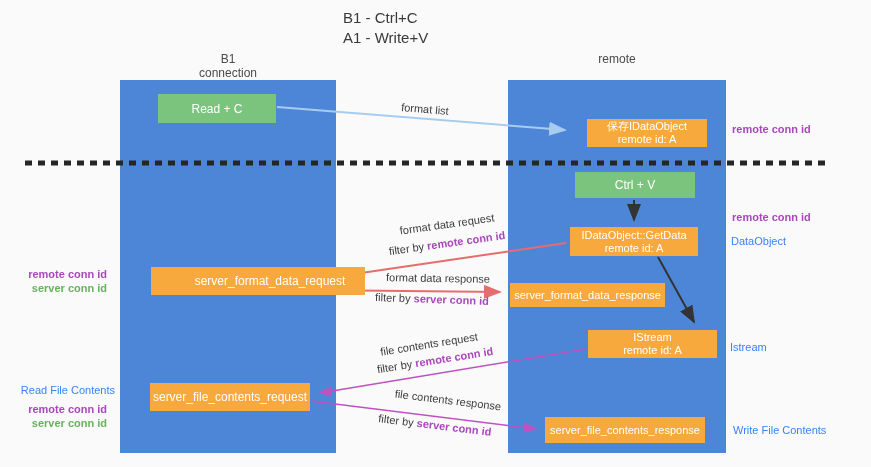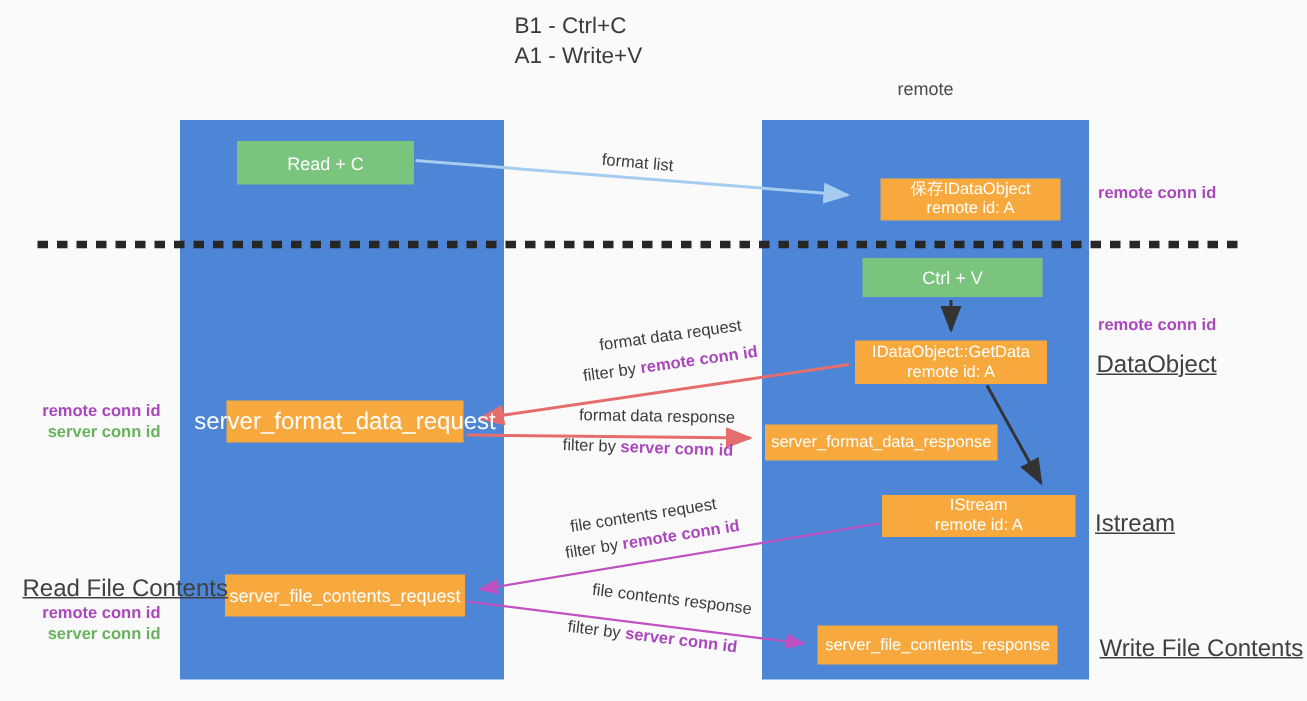--- a/index.html
+++ b/index.html
@@ -11,34 +11,38 @@
   .lane-header{position:absolute;text-align:center;font-size:12px;line-height:14px;color:#4a4a4a;}
   .node{position:absolute;display:flex;flex-direction:column;align-items:center;
         justify-content:center;color:#fff;text-align:center;}
   .node.green{background:#7ac47d;font-size:12px;}
   .node.orange{background:#f8a93d;font-size:11px;line-height:13px;}
   .node .l1,.node .l2{display:block;}
   .alabel{position:absolute;font-size:11px;color:#3c3c3c;text-align:center;white-space:nowrap;}
   .purple{color:#ab47bc;font-weight:bold;}
   .greentxt{color:#66b35c;font-weight:bold;}
   .side{position:absolute;font-size:11px;white-space:nowrap;}
-  .side.plain{font-size:16px;color:#404040;text-decoration:underline;}
+  .side.plain{font-size:11px;color:#3b82f6;}
   .side-group{position:absolute;text-align:right;font-size:11px;line-height:14px;white-space:nowrap;}
   svg.overlay{position:absolute;left:0;top:0;pointer-events:none;}
 </style>
 </head>
 <body>
 
 <div class="stage">
 
   <div class="title">
     <div>B1 - Ctrl+C</div>
     <div>A1 - Write+V</div>
   </div>
 
+  <div class="lane-header" style="left:120px;top:52px;width:216px;">
+    <div>B1</div>
+    <div>connection</div>
+  </div>
   <div class="lane-header" style="left:508px;top:52px;width:218px;">
     <div>remote</div>
   </div>
 
   <div class="lane" style="left:120px;top:80px;width:216px;height:373px;"></div>
   <div class="lane" style="left:508px;top:80px;width:218px;height:373px;"></div>
 
   <svg class="overlay" width="871" height="467">
     <defs>
       <marker id="mblue" markerWidth="9" markerHeight="7" refX="8" refY="3.5" orient="auto">
@@ -71,21 +75,21 @@
     <span class="l1">保存IDataObject</span>
     <span class="l2">remote id: A</span>
   </div>
   <div class="node green" style="left:575px;top:172px;width:120px;height:26px;">
     <span>Ctrl + V</span>
   </div>
   <div class="node orange" style="left:570px;top:227px;width:128px;height:29px;">
     <span class="l1">IDataObject::GetData</span>
     <span class="l2">remote id: A</span>
   </div>
-  <div class="node orange" style="left:151px;top:267px;width:158px;height:28px;font-size:16px;">
+  <div class="node orange" style="left:151px;top:267px;width:190px;height:28px;font-size:12px;padding-left:24px;">
     <span>server_format_data_request</span>
   </div>
   <div class="node orange" style="left:510px;top:283px;width:155px;height:24px;">
     <span>server_format_data_response</span>
   </div>
   <div class="node orange" style="left:588px;top:330px;width:129px;height:28px;">
     <span class="l1">IStream</span>
     <span class="l2">remote id: A</span>
   </div>
   <div class="node orange" style="left:150px;top:383px;width:160px;height:28px;font-size:12px;">

